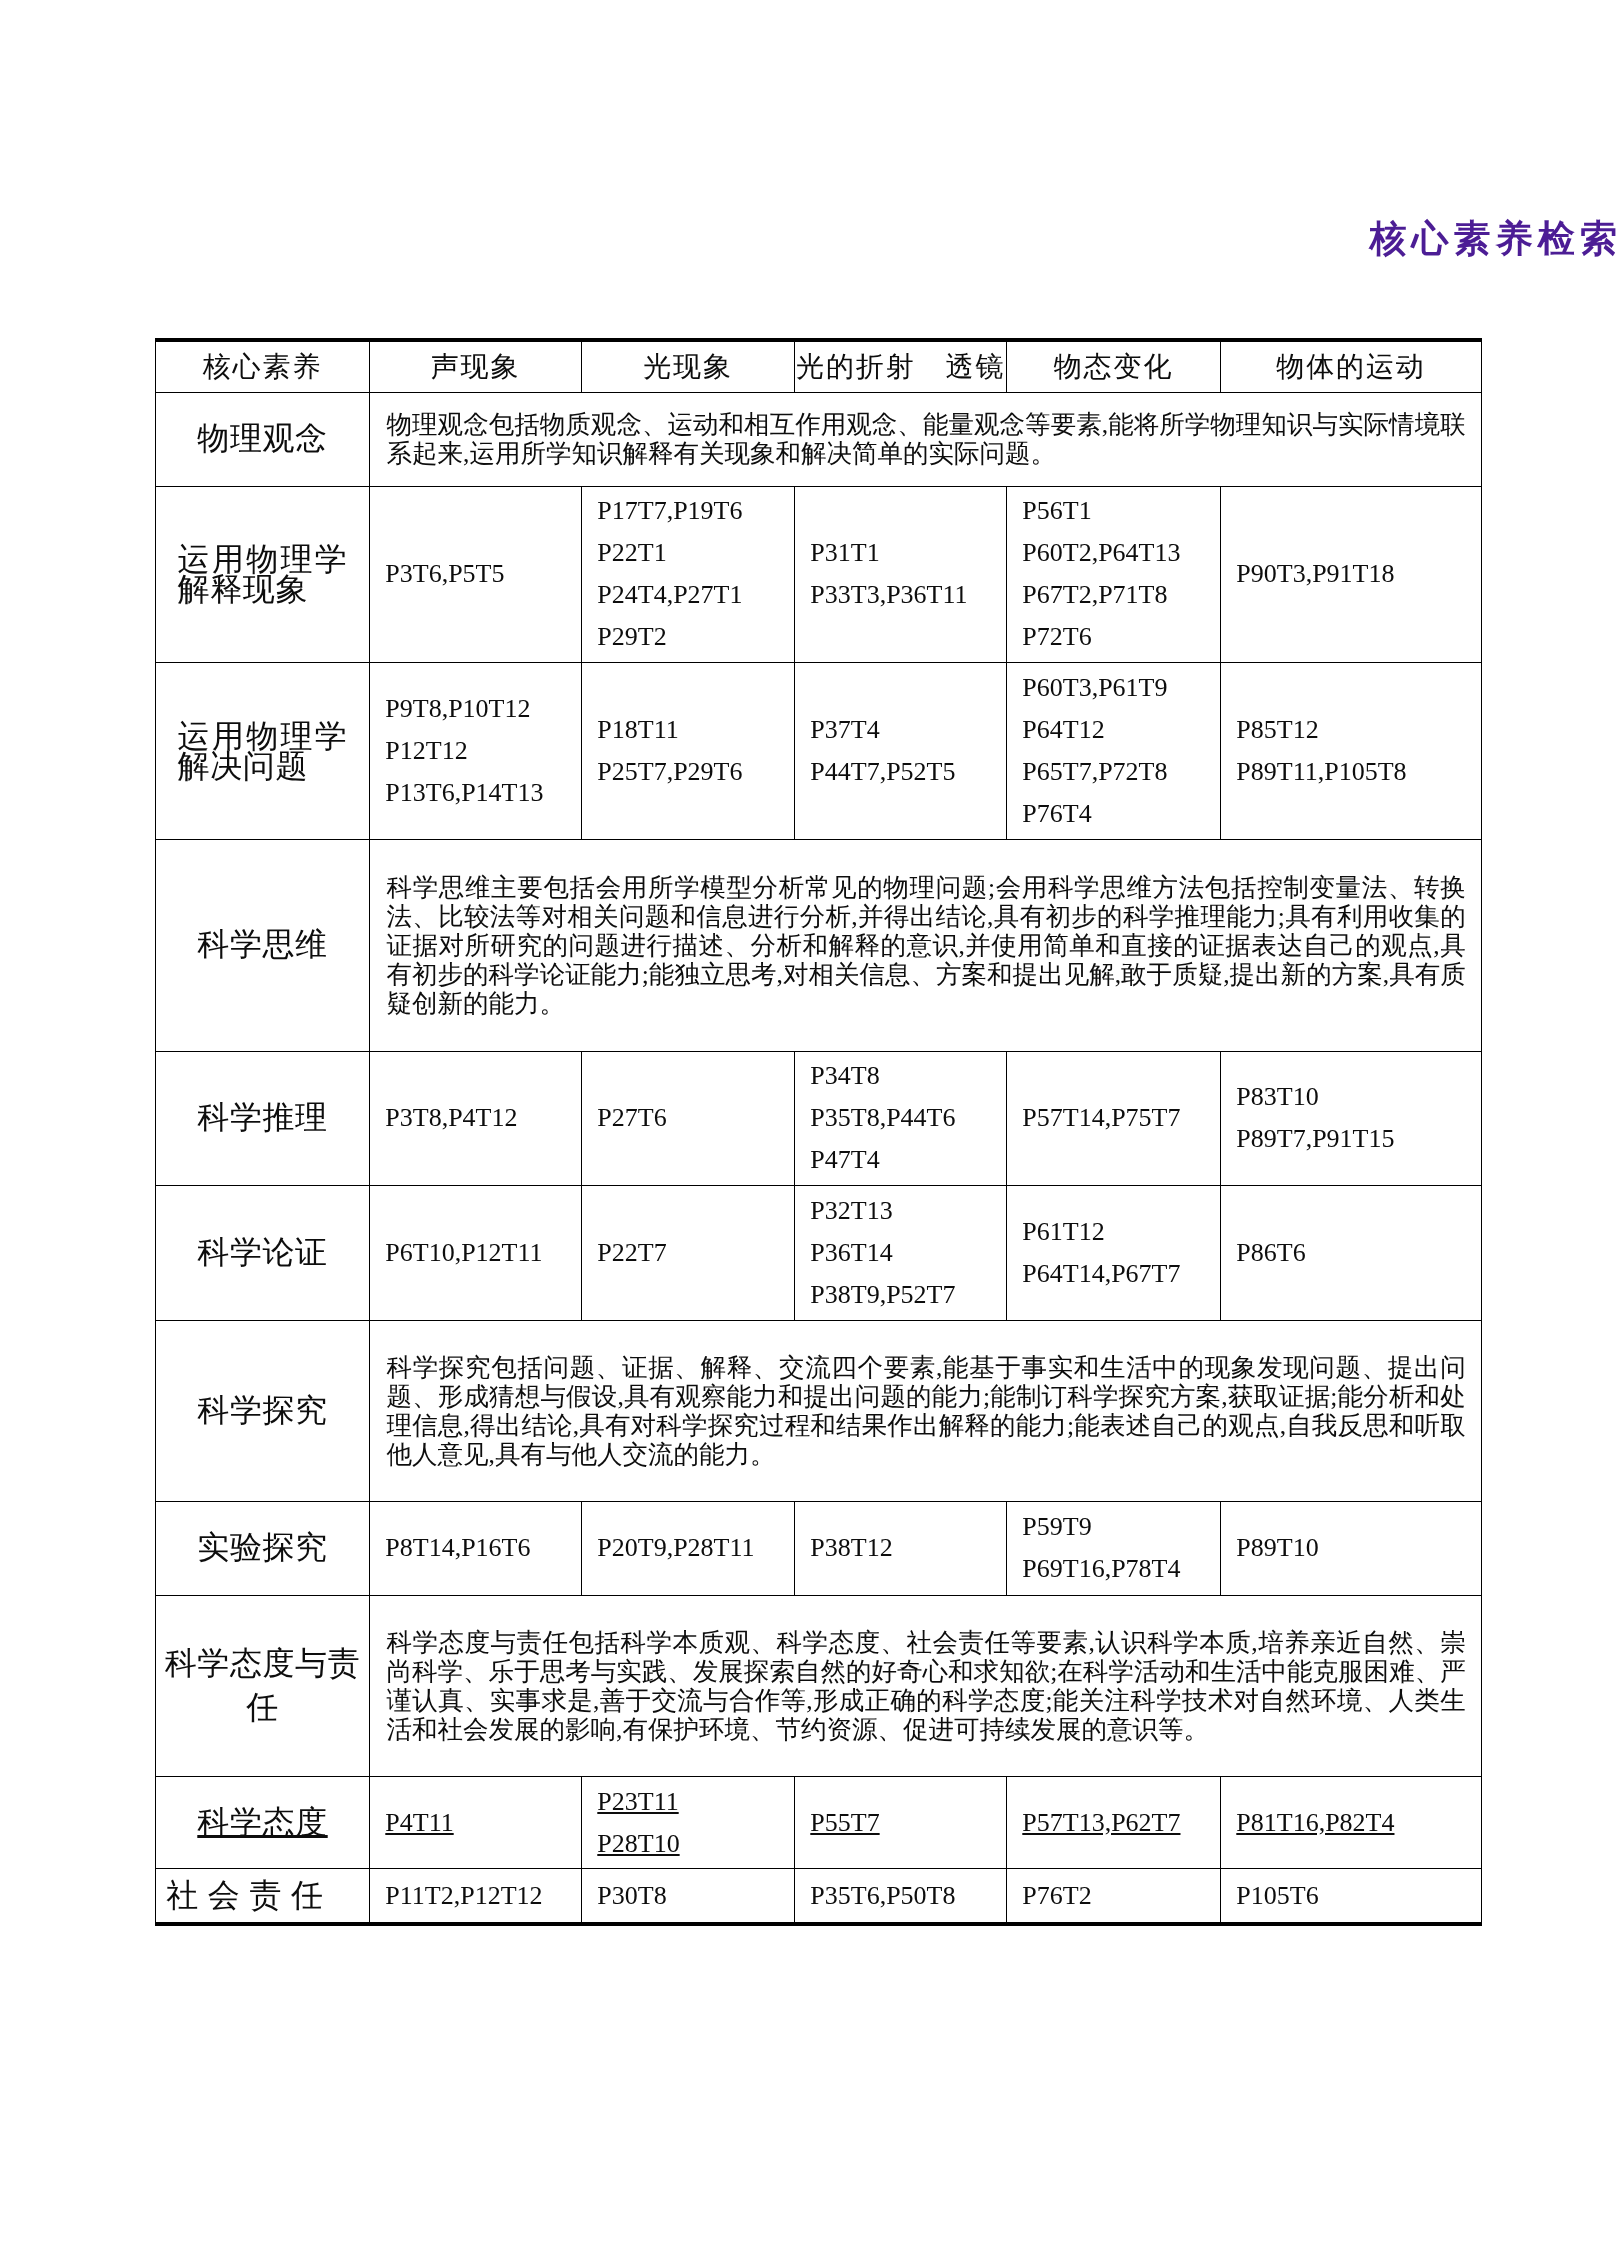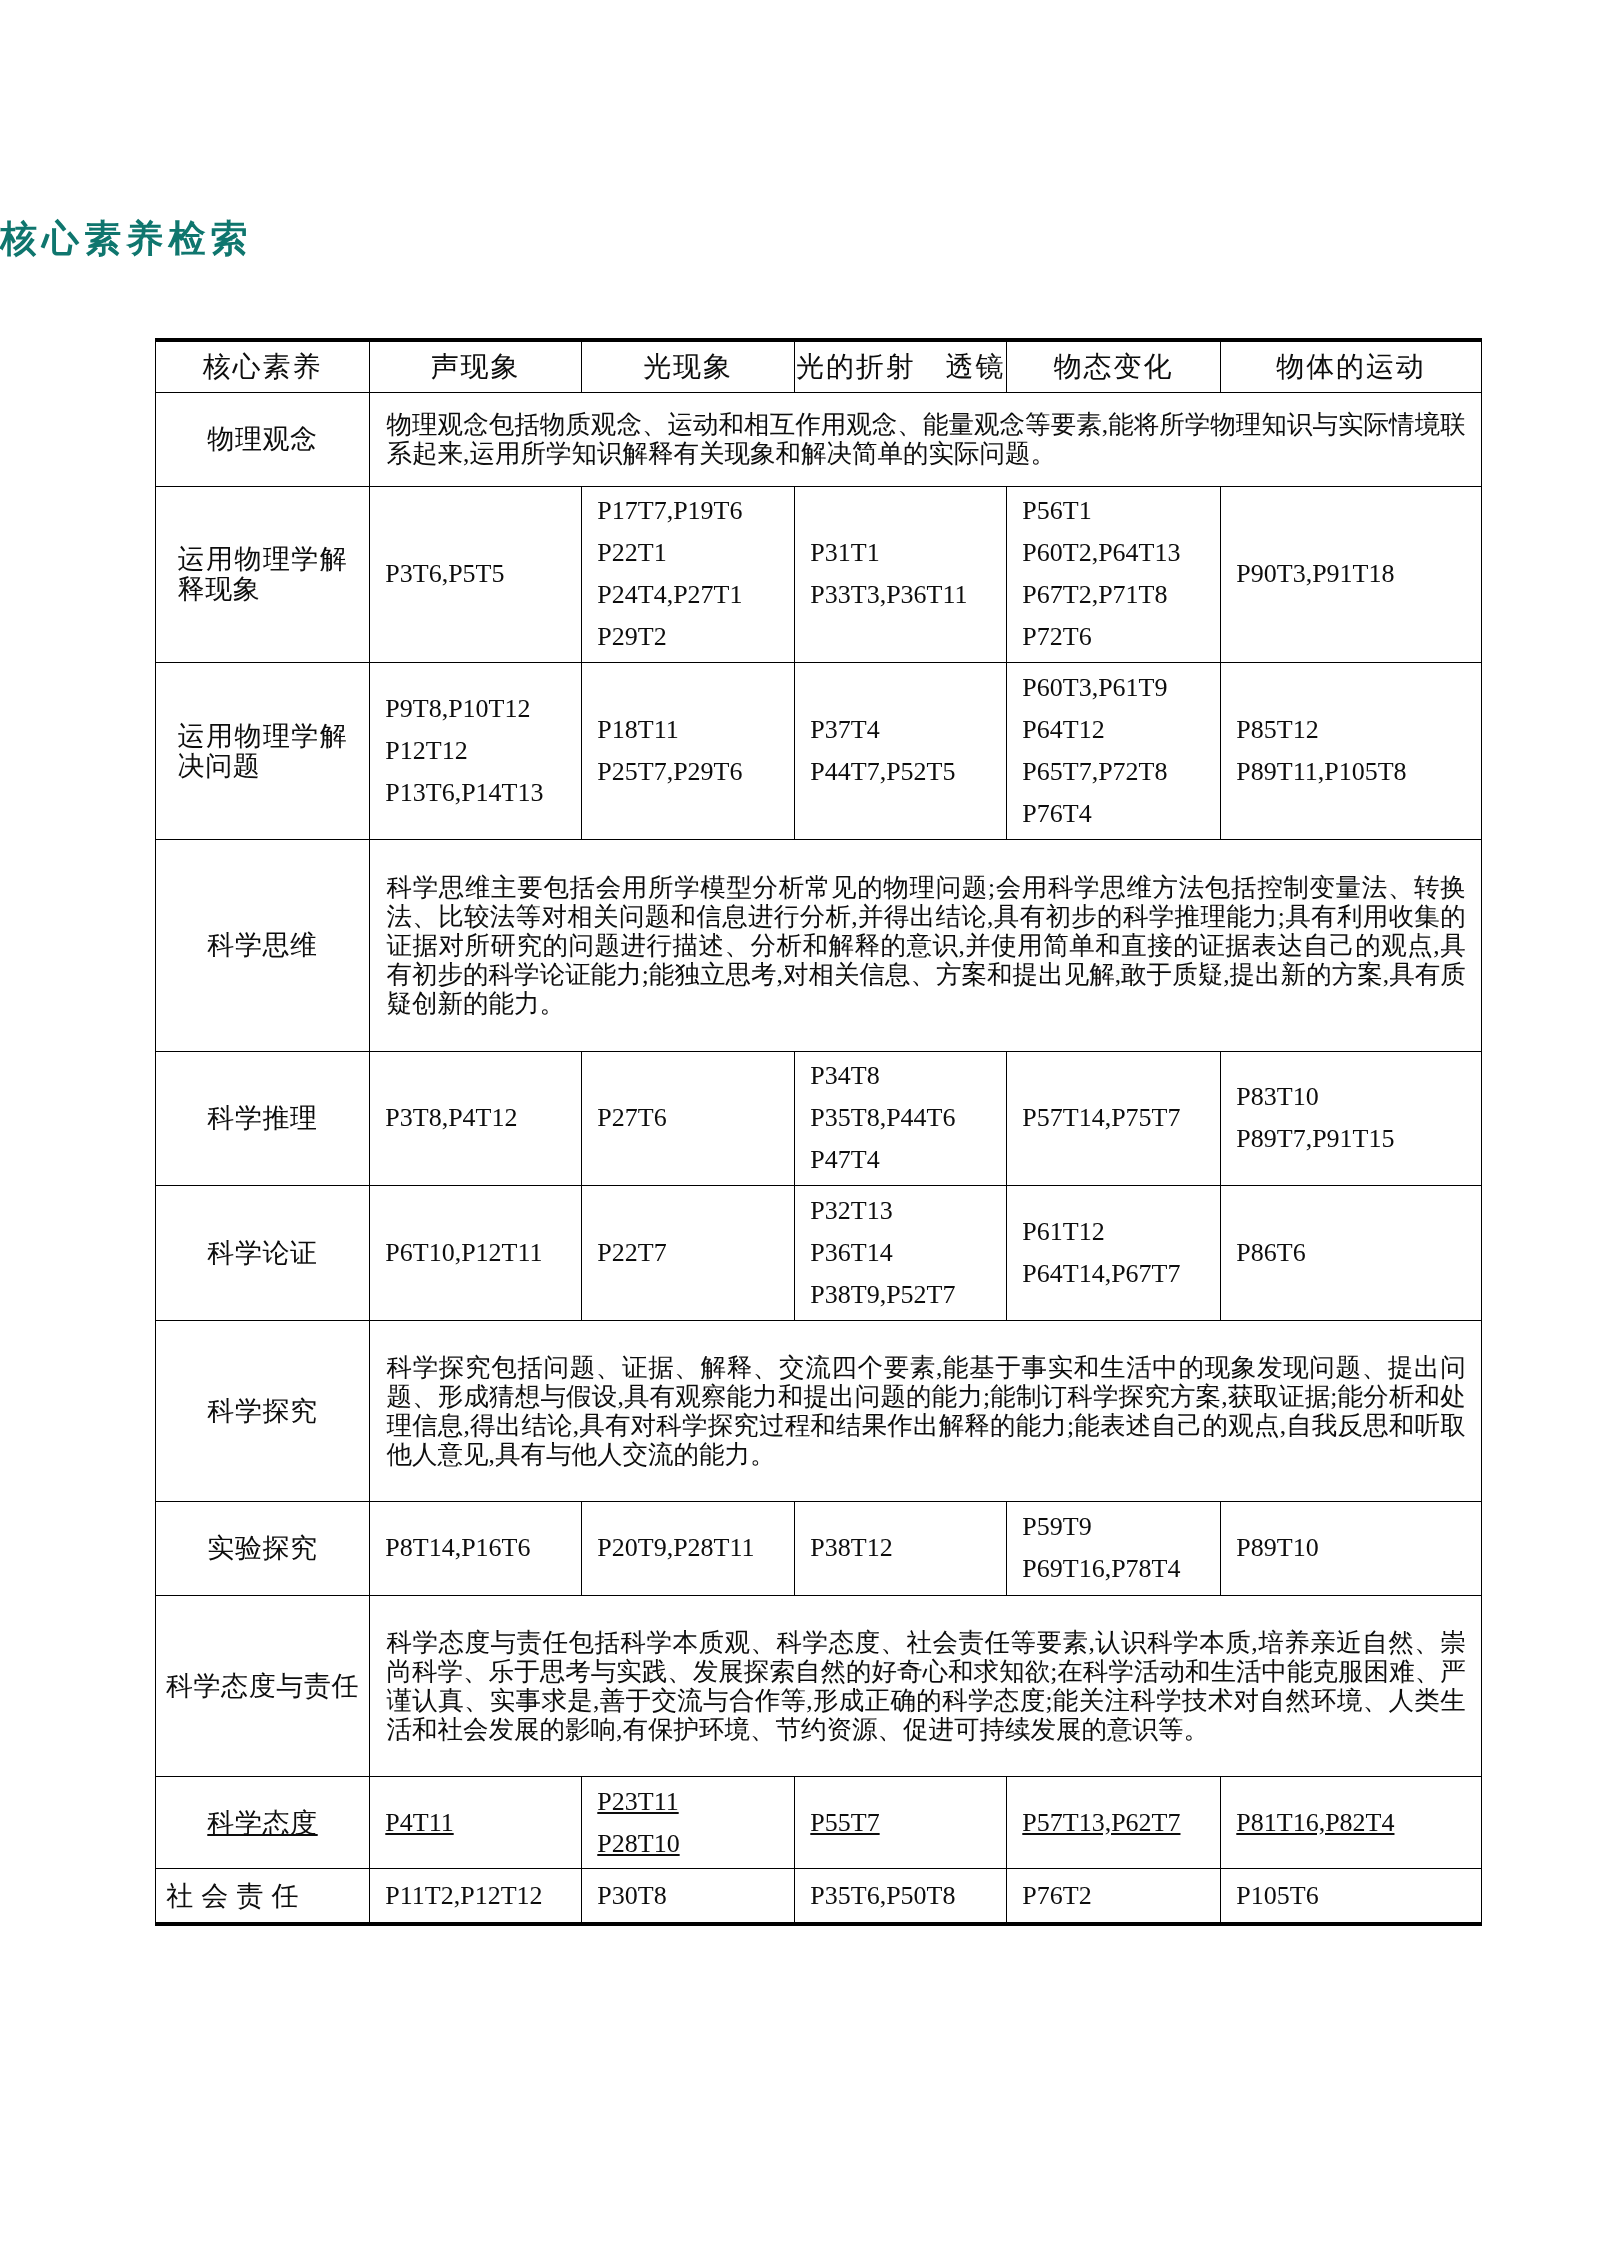--- a/index.html
+++ b/index.html
@@ -5,24 +5,24 @@
   html,body{margin:0;padding:0;}
   body{
     width:1622px;height:2261px;
     background:#ffffff;
     position:relative;
     font-family:"Liberation Serif","DejaVu Serif",serif;
     color:#0d0d0d;
   }
   .page-title{
     position:absolute;top:214px;left:0;width:100%;
-    text-align:left;
+    text-align:right;
     font-family:"Liberation Sans","DejaVu Sans",sans-serif;
     font-weight:700;font-size:37px;letter-spacing:5.1px;
-    color:#0f766e;
+    color:#4c1d95;
   }
   table.competency{
     position:absolute;left:155px;top:338px;width:1327px;
     border-collapse:collapse;table-layout:fixed;
     border-top:4.5px solid #000;
     border-bottom:4.5px solid #000;
     border-left:1.3px solid #000;
     border-right:1.3px solid #000;
   }
   th,td{
@@ -30,21 +30,21 @@
     border-top-width:1.9px;border-bottom-width:1.9px;
     vertical-align:middle;
     box-sizing:border-box;
   }
   th{
     height:52px;
     font-weight:400;font-size:28px;letter-spacing:1.9px;
     text-align:center;white-space:nowrap;
   }
   td.label-cell{
-    text-align:center;font-size:27px;padding:0 7.6px;
+    text-align:center;font-size:32px;padding:0 7.6px;
     letter-spacing:0.6px;
   }
   td.label-cell.justify{
     text-align:justify;text-justify:inter-ideograph;
     padding:0 21.6px;line-height:30px;
   }
   td.label-cell.left{
     text-align:left;padding-left:10.2px;letter-spacing:0.30em;
   }
   td.desc-cell{

